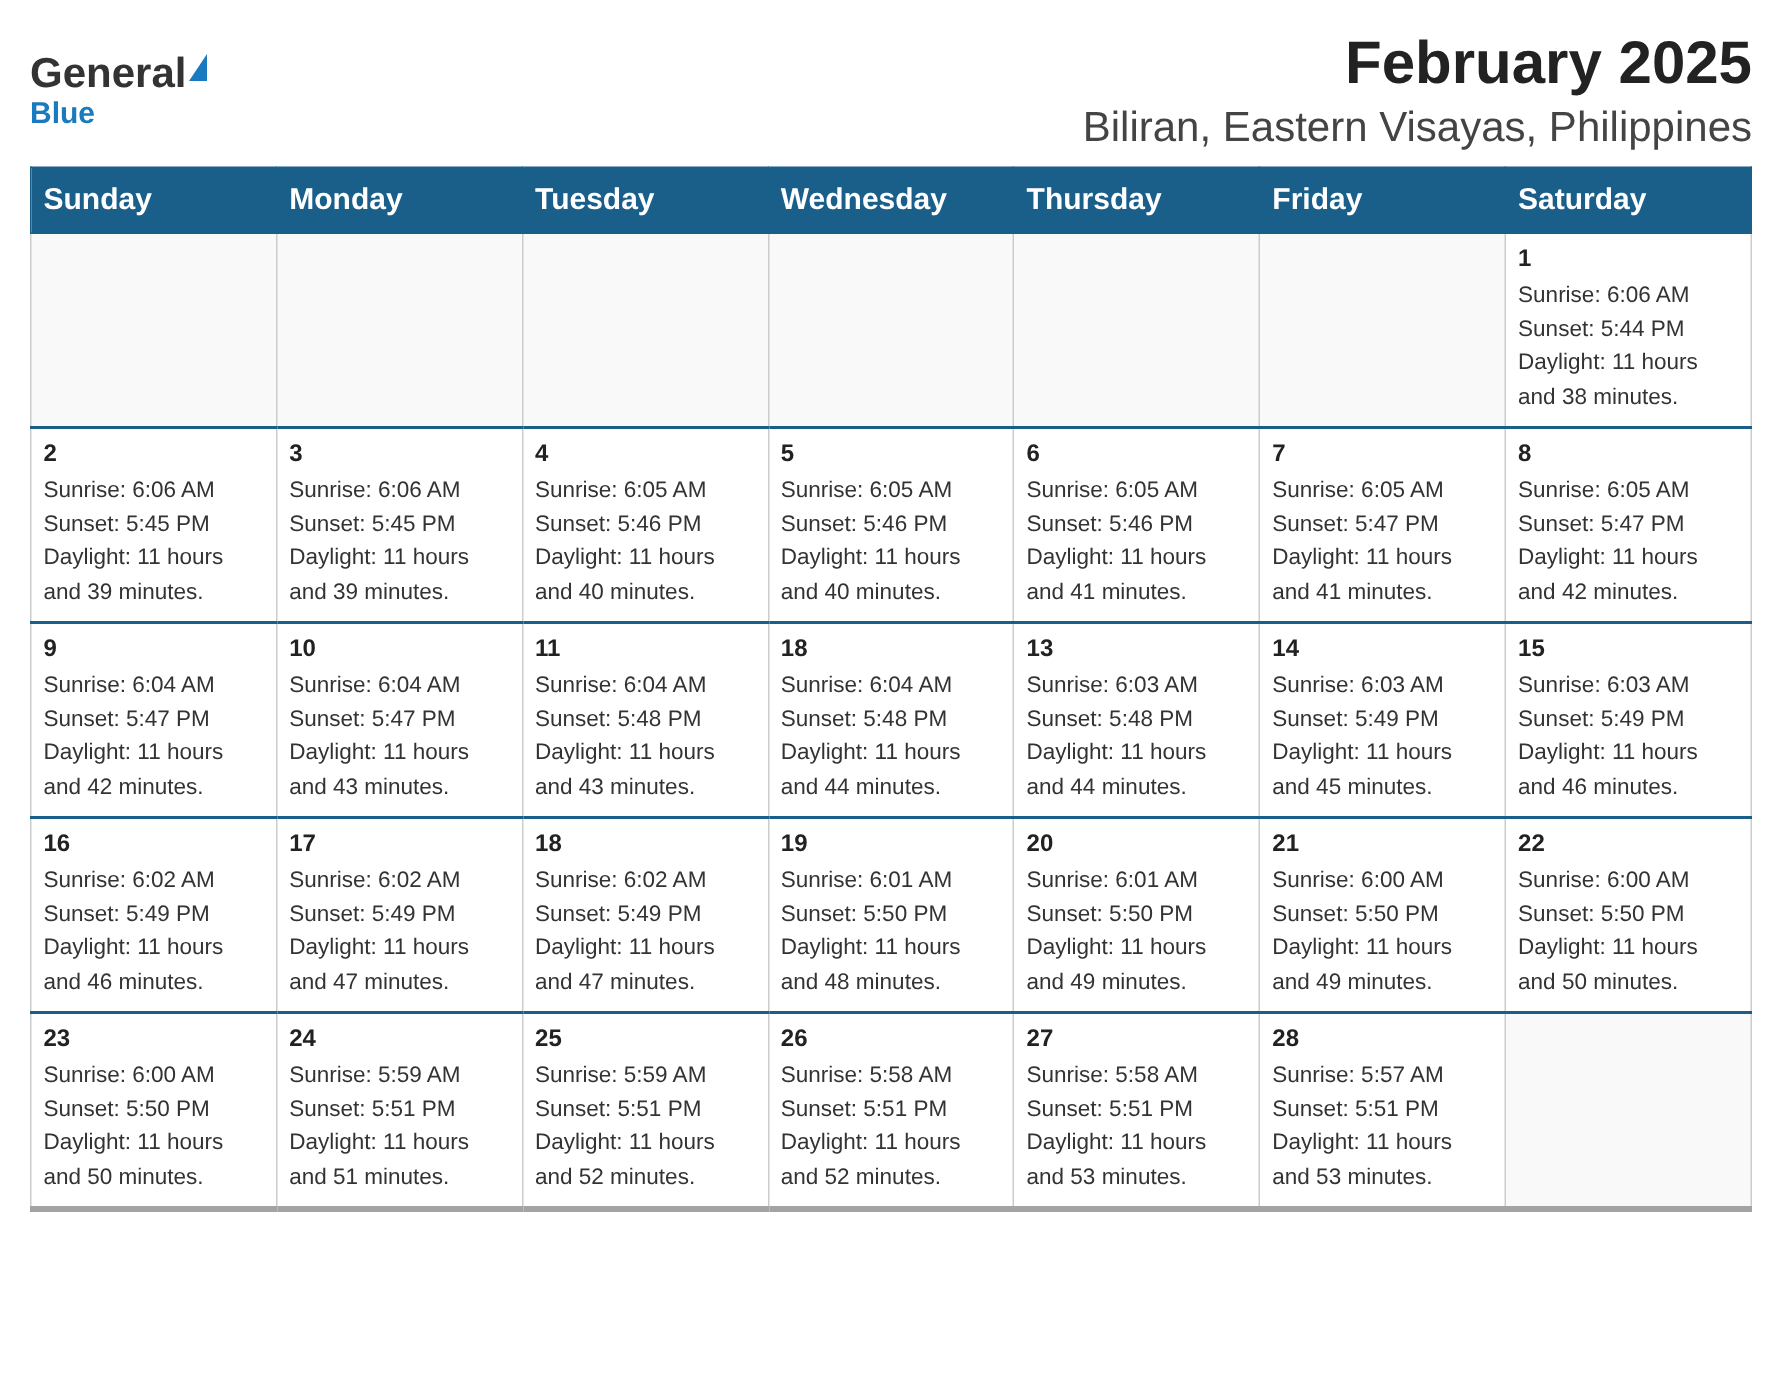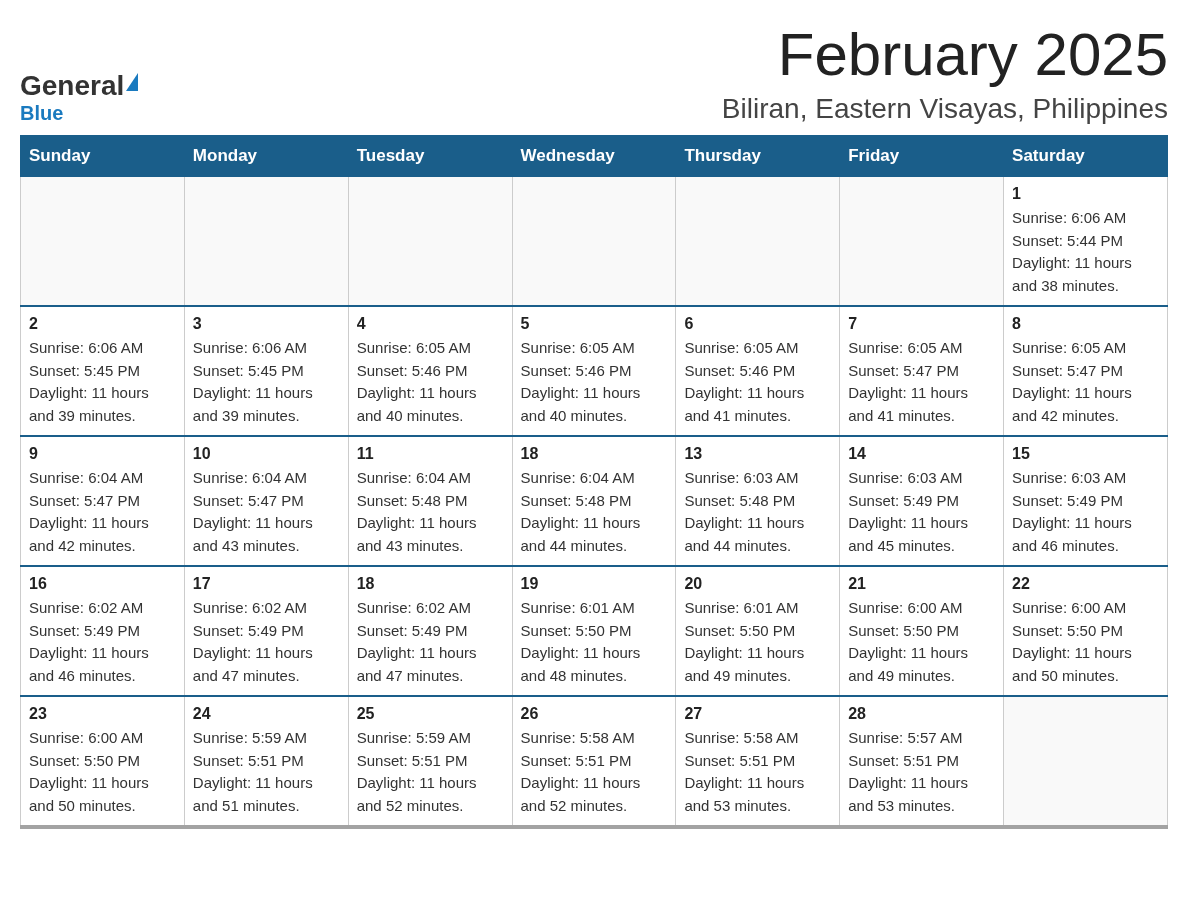--- a/index.html
+++ b/index.html
@@ -6,21 +6,21 @@
     body {
       font-family: Arial, sans-serif;
       background: #fff;
       padding: 20px;
       width: 1188px;
       min-height: 918px;
     }
     .header {
       display: flex;
       justify-content: space-between;
-      align-items: flex-end;
+      align-items: center;
       margin-bottom: 10px;
     }
     .logo {
       display: flex;
       flex-direction: column;
       align-items: flex-start;
     }
     .logo-text-general {
       font-size: 28px;
       font-weight: bold;
@@ -44,38 +44,38 @@
       top: -4px;
     }
     .logo-line {
       display: flex;
       align-items: center;
     }
     .title-section {
       text-align: right;
     }
     .main-title {
-      font-size: 60px;
-      font-weight: normal;
+      font-size: 40px;
+      font-weight: bold;
       color: #222;
     }
     .subtitle {
       font-size: 28px;
       color: #444;
       margin-top: 4px;
     }
     .calendar {
       width: 100%;
       border-collapse: collapse;
       margin-top: 10px;
     }
     .calendar th {
       background-color: #1a5e8a;
       color: #fff;
-      font-size: 17px;
+      font-size: 20px;
       font-weight: bold;
       padding: 10px 8px;
       text-align: left;
       border: 1px solid #1a5e8a;
     }
     .calendar td {
       vertical-align: top;
       padding: 8px;
       border: 1px solid #ccc;
       width: calc(100% / 7);

